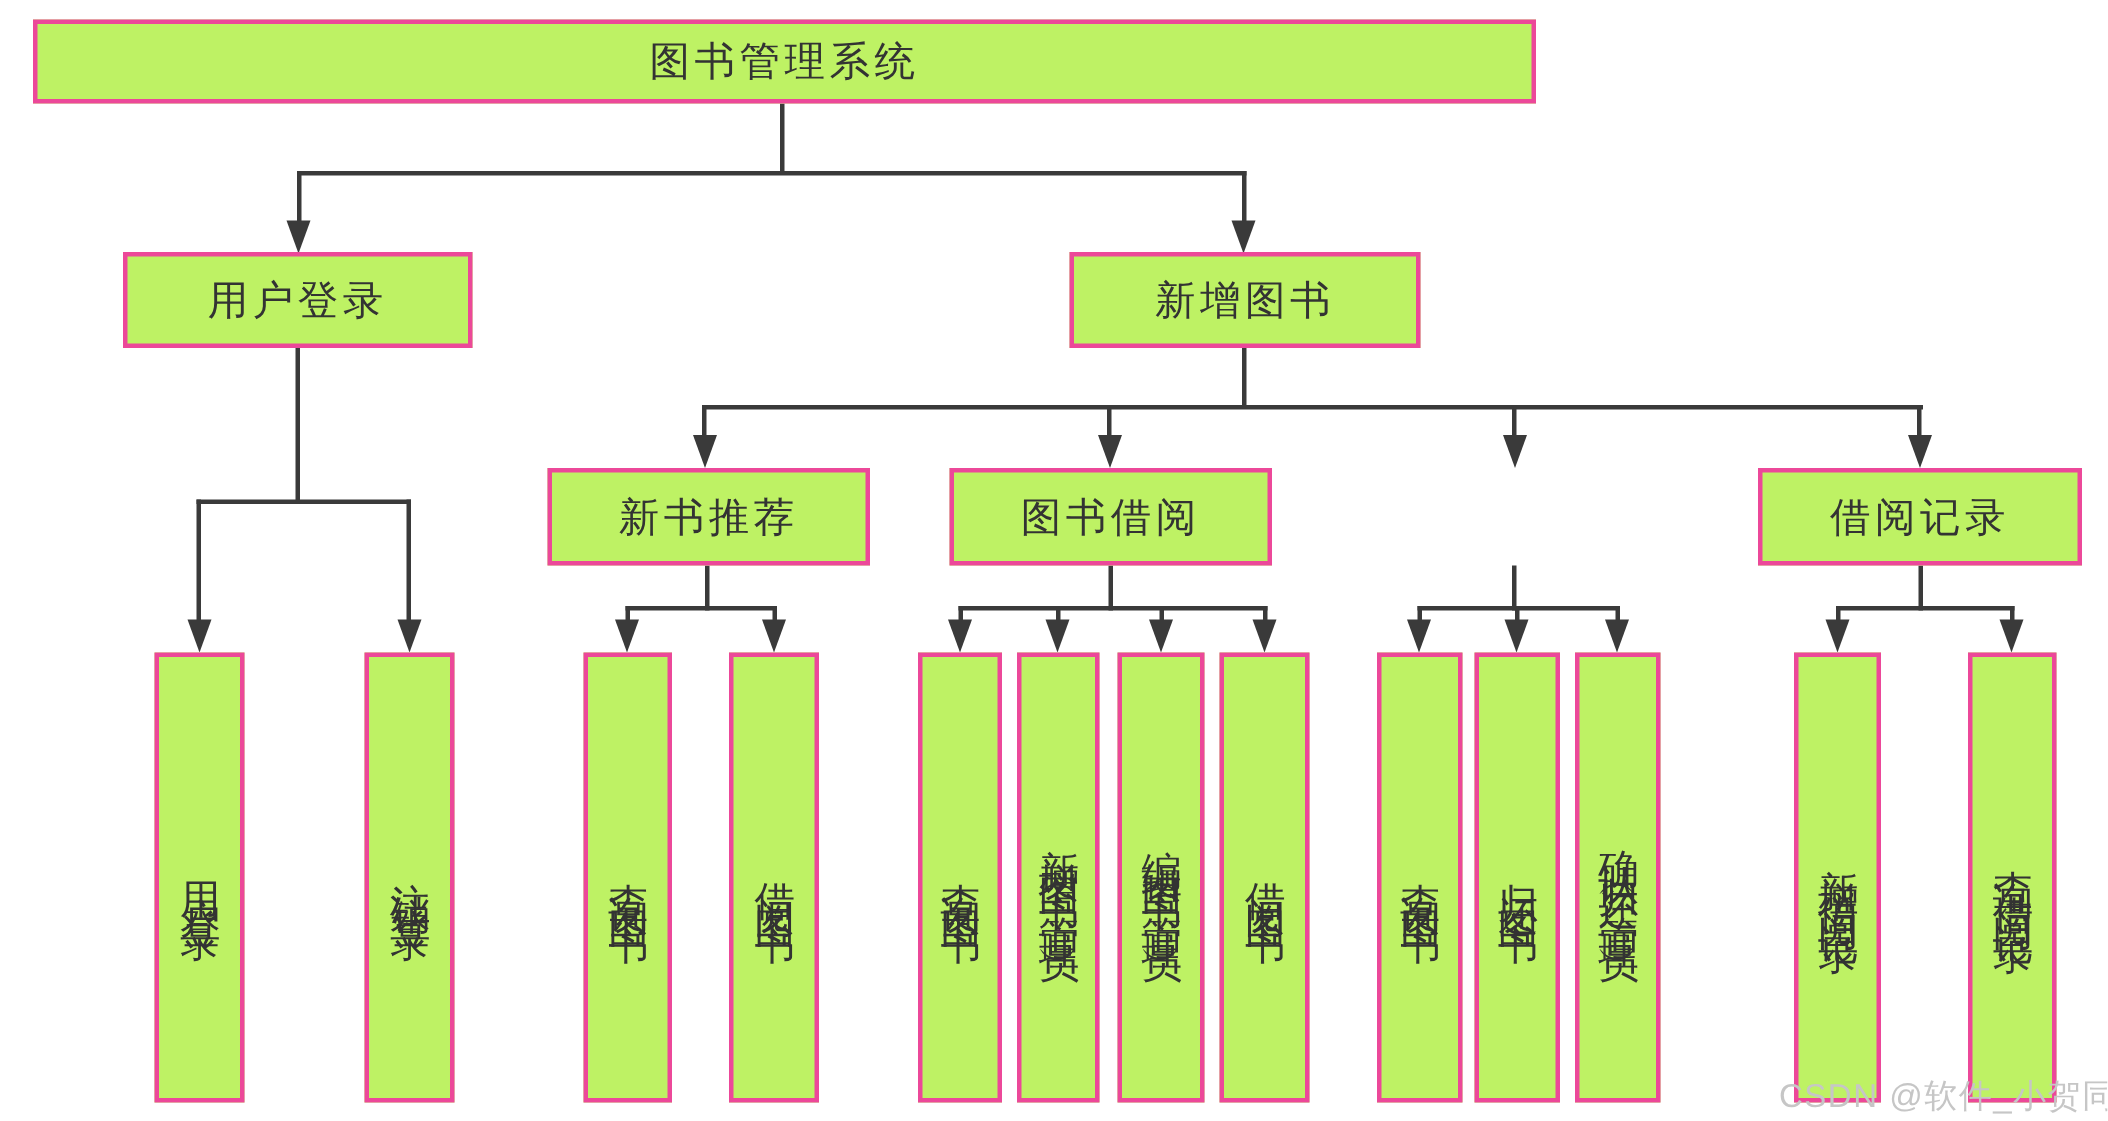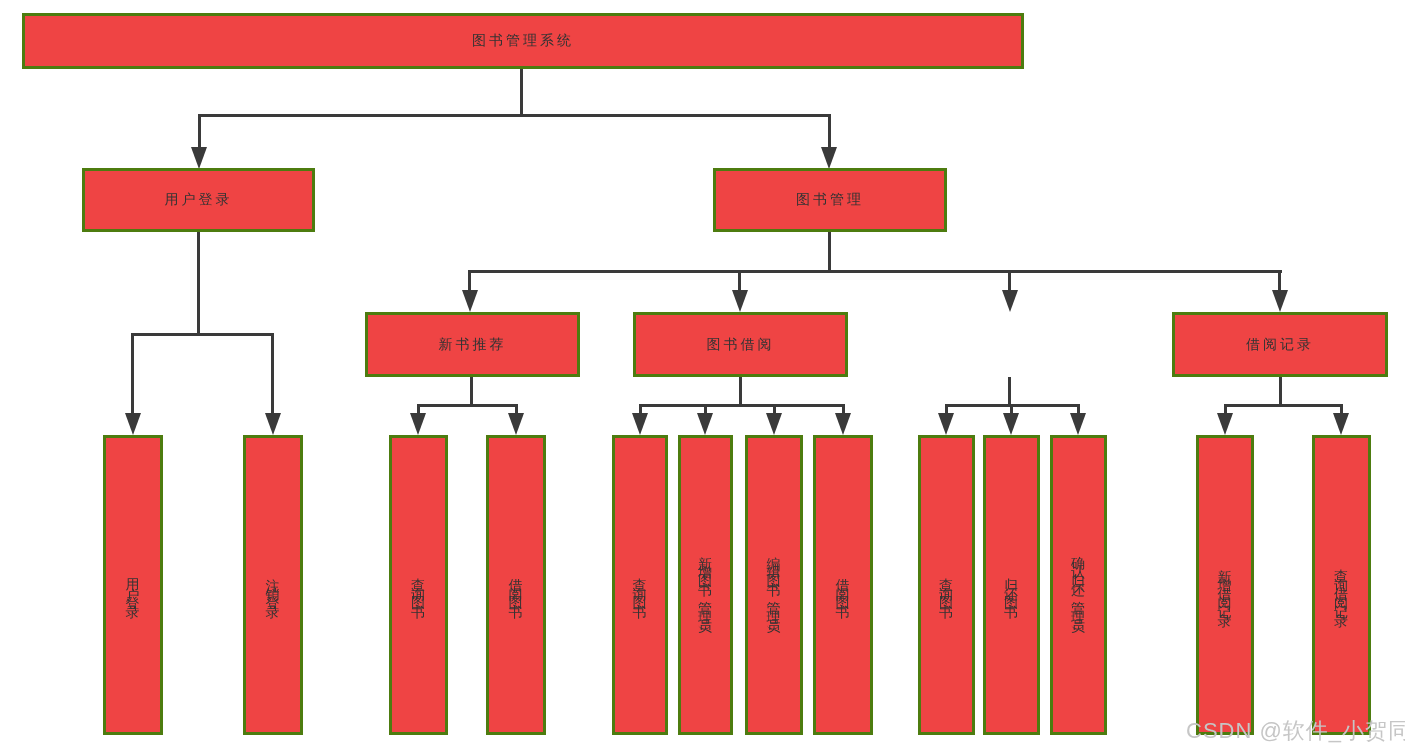--- a/index.html
+++ b/index.html
@@ -12,26 +12,26 @@
     width: 1405px;
     height: 747px;
     background: #ffffff;
     font-family: "Liberation Sans", "DejaVu Sans", sans-serif;
     color: #333333;
     overflow: hidden;
   }
   .box {
     position: absolute;
     box-sizing: border-box;
-    background: #ef4444;
-    border: 3px solid #4d7c0f;
+    background: #bef264;
+    border: 3px solid #ec4899;
     display: flex;
     align-items: center;
     justify-content: center;
-    font-size: 14px;
+    font-size: 27px;
     color: #333333;
     letter-spacing: 3px;
     white-space: nowrap;
     z-index: 2;
   }
   .vbox {
     writing-mode: vertical-rl;
     text-orientation: mixed;
     letter-spacing: 9px;
     line-height: 1;
@@ -77,21 +77,21 @@
   <div class="box" style="left:22px;top:13px;width:1002px;height:56px">图书管理系统</div>
 
   <div class="vl" style="left:520px;top:69px;height:46px"></div>
   <div class="hl" style="left:198px;top:114px;width:633px"></div>
   <div class="vl" style="left:198px;top:114px;height:38px"></div>
   <div class="ah" style="left:191px;top:147px"></div>
   <div class="vl" style="left:828px;top:114px;height:38px"></div>
   <div class="ah" style="left:821px;top:147px"></div>
 
   <div class="box" style="left:82px;top:168px;width:233px;height:64px">用户登录</div>
-  <div class="box" style="left:713px;top:168px;width:234px;height:64px">图书管理</div>
+  <div class="box" style="left:713px;top:168px;width:234px;height:64px">新增图书</div>
 
   <div class="vl" style="left:197px;top:232px;height:103px"></div>
   <div class="hl" style="left:131px;top:333px;width:143px"></div>
   <div class="vl" style="left:131px;top:333px;height:84px"></div>
   <div class="ah" style="left:125px;top:413px"></div>
   <div class="vl" style="left:271px;top:333px;height:84px"></div>
   <div class="ah" style="left:265px;top:413px"></div>
 
   <div class="vl" style="left:828px;top:232px;height:40px"></div>
   <div class="hl" style="left:468px;top:270px;width:814px"></div>

